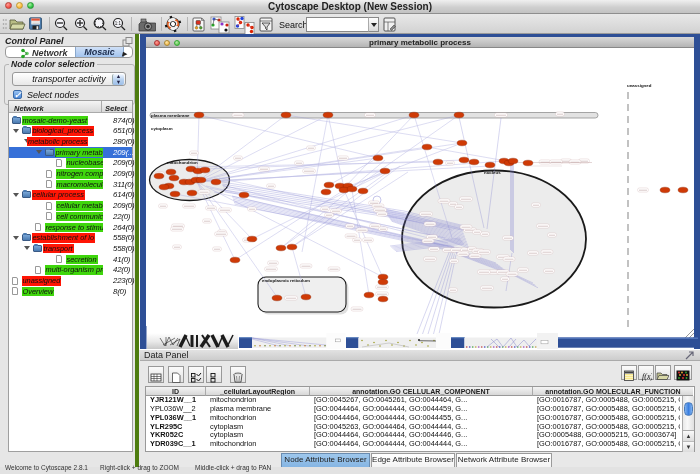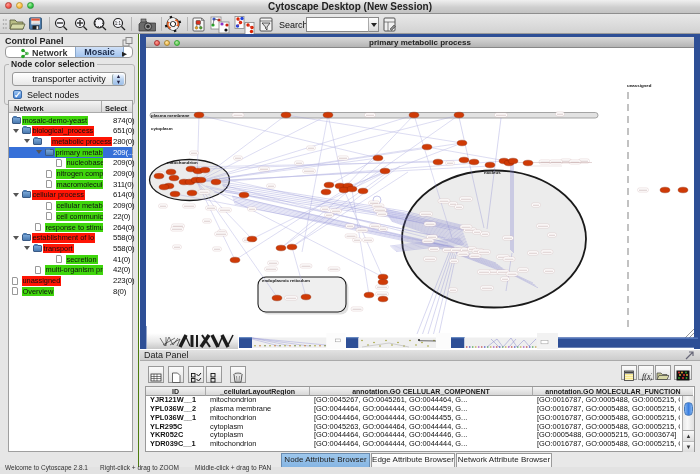--- a/index.html
+++ b/index.html
@@ -11,21 +11,21 @@
 #mactitle .t{position:absolute;left:0;right:0;top:1px;text-align:center;font-size:10px;font-weight:bold;color:#222;}
 .light{position:absolute;top:2.2px;width:7px;height:7px;border-radius:50%;}
 
 #toolbar{left:0;top:14px;width:700px;height:20px;background:linear-gradient(#e8e8e8,#d2d2d2);border-bottom:1px solid #9a9a9a;}
 .sep{position:absolute;top:3px;width:1px;height:14px;background:#b5b5b5;}
 #searchlbl{position:absolute;left:279px;top:6px;font-size:9px;color:#111;}
 #searchbox{position:absolute;left:306px;top:3px;width:73px;height:15px;background:#fff;border:1px solid #888;}
 #searcharrow{position:absolute;left:368px;top:3px;width:11px;height:15px;background:linear-gradient(#fdfdfd,#d8d8d8);border:1px solid #888;border-left:1px solid #aaa;}
 #searcharrow:after{content:"";position:absolute;left:2px;top:5px;border:3px solid transparent;border-top:4px solid #222;}
 
-#cpanel{left:0;top:34px;width:139px;height:433px;background:#e6e6e6;border-right:1px solid #4d7c0f;}
+#cpanel{left:0;top:34px;width:139px;height:433px;background:#e6e6e6;border-right:4px solid #4d7c0f;font-style:italic;}
 #cptitle{position:absolute;left:0;top:2px;width:139px;height:12px;font-size:9px;font-weight:bold;color:#222;padding-left:5px;}
 #cptabs{position:absolute;left:5px;top:12px;width:128px;height:12px;background:#fff;border:1px solid #9a9a9a;border-radius:4px;font-size:9px;}
 #cptabs .net{position:absolute;left:26px;top:1px;font-weight:bold;color:#333;}
 #cptabs .mos{position:absolute;left:69px;top:0px;width:49px;height:10px;background:linear-gradient(#cfe0f7,#a3c4ee);border-left:1px solid #8aa8cc;border-right:1px solid #8aa8cc;text-align:center;font-weight:bold;color:#1a2a4a;}
 #cptabs .arr{position:absolute;right:5px;top:2.5px;font-size:6.5px;color:#222;}
 #groupbox{position:absolute;left:4px;top:30px;width:131px;height:41px;border:1px solid #b5b5b5;border-radius:3px;}
 #grouplbl{position:absolute;left:9px;top:26px;background:#e6e6e6;padding:0 2px;font-size:8.5px;font-weight:bold;color:#222;z-index:5;line-height:9px;}
 #combo{position:absolute;left:12px;top:38px;width:114px;height:14px;background:linear-gradient(#ffffff,#e8e8e8);border:1px solid #999;border-radius:3px;font-size:9px;text-align:center;color:#111;line-height:12px;}
 #combobtn{position:absolute;right:1px;top:1px;width:12px;height:11px;background:linear-gradient(#f5f9ff,#b9d2f0 50%,#9dbfe8);border-left:1px solid #9aa;border-radius:2px;font-size:5.5px;line-height:5.5px;text-align:center;color:#224;}
 #cb{position:absolute;left:13px;top:56px;width:9px;height:9px;background:linear-gradient(#9cc4f2,#4a88d8);border:1px solid #3a6aa8;border-radius:2px;color:#fff;font-size:9px;line-height:8px;font-weight:bold;text-align:center;}
@@ -214,21 +214,21 @@
         </div>
         <div class="trow" style="top:24.7px;">
           <span class="tri" style="left:4px"></span>
           <span class="fold" style="left:13px"></span>
           <span class="hl rd" style="left:22.5px;max-width:71.5px;">biological_process</span>
           <span class="cnt" style="">651(0)</span>
         </div>
         <div class="trow" style="top:35.4px;">
           <span class="tri" style="left:15px"></span>
           <span class="fold" style="left:24px"></span>
-          <span class="hl rd" style="left:18px;max-width:60.5px;margin-left:24px;">metabolic process</span>
+          <span class="hl rd" style="left:18px;max-width:60.5px;">metabolic process</span>
           <span class="cnt" style="">280(0)</span>
         </div>
         <div class="trow" style="top:46.099999999999994px;background:#3670d8;">
           <span class="tri" style="left:27px"></span>
           <span class="fold" style="left:36px"></span>
           <span class="hl gr" style="left:45.5px;max-width:48.5px;">primary metab</span>
           <span class="cnt" style="color:#fff">209(...</span>
         </div>
         <div class="trow" style="top:56.8px;">
           <span class="file" style="left:47px"></span>
@@ -860,21 +860,21 @@
     <div class="dth" style="left:164px;width:223px">annotation.GO CELLULAR_COMPONENT</div>
     <div class="dth" style="left:387px;width:160px;border-right:0">annotation.GO MOLECULAR_FUNCTION</div>
     <div id="drows">
         <div class="dtr" style="top:9px;background:#fff">
           <div style="left:4px;width:55px;font-weight:bold">YJR121W__1</div>
           <div style="left:64px;width:99px">mitochondrion</div>
           <div style="left:168px;width:218px">[GO:0045267, GO:0045261, GO:0044464, G...</div>
           <div style="left:391px;width:143px">[GO:0016787, GO:0005488, GO:0005215, G...</div>
         </div>
         <div class="dtr" style="top:17.85px;background:#fff">
-          <div style="left:4px;width:55px;font-weight:bold">YPL036W__2</div>
+          <div style="left:4px;width:55px;font-weight:normal">YPL036W__2</div>
           <div style="left:64px;width:99px">plasma membrane</div>
           <div style="left:168px;width:218px">[GO:0044464, GO:0044444, GO:0044459, G...</div>
           <div style="left:391px;width:143px">[GO:0016787, GO:0005488, GO:0005215, G...</div>
         </div>
         <div class="dtr" style="top:26.7px;background:#fff">
           <div style="left:4px;width:55px;font-weight:bold">YPL036W__1</div>
           <div style="left:64px;width:99px">mitochondrion</div>
           <div style="left:168px;width:218px">[GO:0044464, GO:0044444, GO:0044455, G...</div>
           <div style="left:391px;width:143px">[GO:0016787, GO:0005488, GO:0005215, G...</div>
         </div>

